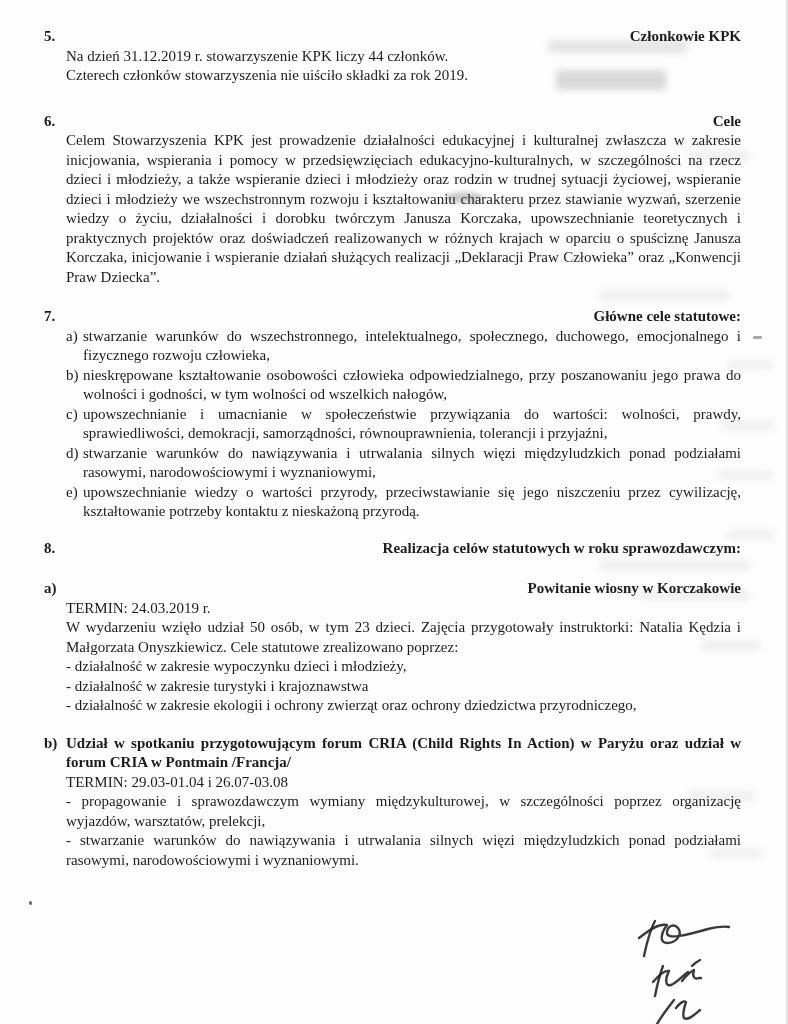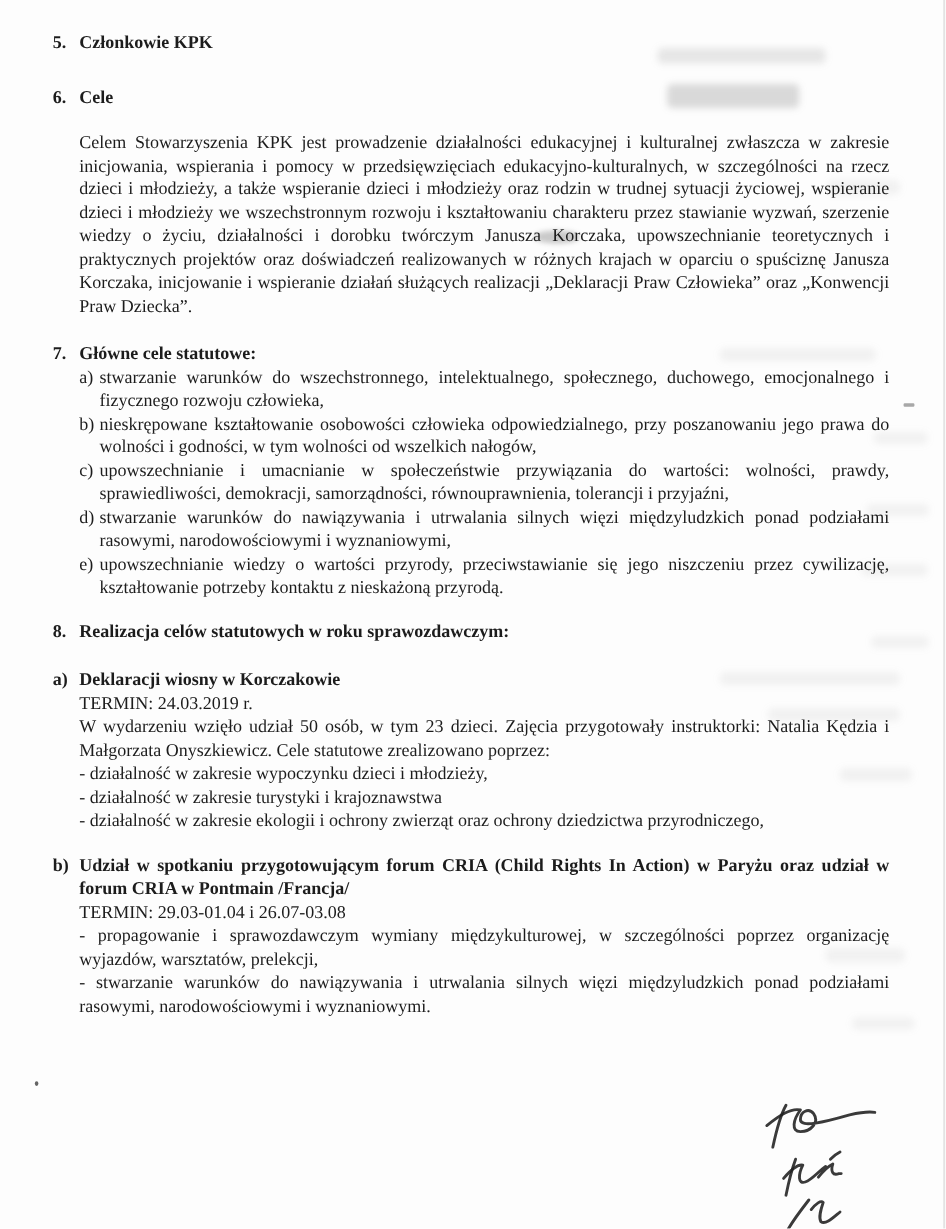--- a/index.html
+++ b/index.html
@@ -15,31 +15,31 @@
   }
   .content{
     position:absolute;
     left:0;top:0;right:0;
     padding:27px 47px 0 44px;
     box-sizing:border-box;
   }
   .sec{display:flex;}
   .sec .num{width:22px;flex-shrink:0;font-weight:bold;}
   .sec .body{flex:1;min-width:0;}
-  .heading{font-weight:bold;}
+  .heading{font-weight:bold;text-align:right;}
   .just{text-align:justify;}
   .line{white-space:nowrap;}
   
   .point{display:flex;}
   .point .plabel{width:17px;flex-shrink:0;}
   .point .ptext{flex:1;min-width:0;text-align:justify;font-family:Liberation Serif, serif;}
   
   .s5{margin-bottom:26px;}
   .s6{margin-bottom:20px;}
-  .s6 .para{margin-top:18px;}
+  .s6 .para{margin-top:0;}
   .s7{margin-bottom:17px;}
   .s8{margin-bottom:21px;}
   .ea{margin-bottom:18px;}
   
   .artifact{position:absolute;pointer-events:none;}
   .smudge{background:rgba(110,110,110,0.16);filter:blur(3px);border-radius:4px;}
   .smudge-dark{background:rgba(90,90,90,0.22);filter:blur(3px);border-radius:4px;}
   .smudge-faint{background:rgba(120,120,120,0.09);filter:blur(3px);border-radius:4px;}
   .ink-smudge{background:rgba(70,70,70,0.28);filter:blur(2px);border-radius:50%;}
   .margin-dot{background:rgba(20,20,20,0.65);border-radius:50%;filter:blur(0.4px);}
@@ -70,20 +70,22 @@
   <div class="artifact smudge-faint" style="left:710px;top:848px;width:52px;height:10px;"></div>
   <div class="artifact margin-dot" style="left:29px;top:901px;width:3px;height:4px;"></div>
   <div class="artifact edge-line" style="left:786px;top:0;width:2px;height:1024px;"></div>
 
   <div class="content">
 
     <section class="sec s5">
       <div class="num">5.</div>
       <div class="body">
         <div class="heading">Członkowie KPK</div>
+        <div class="line">Na dzień 31.12.2019 r. stowarzyszenie KPK liczy 44 członków.</div>
+        <div class="line">Czterech członków stowarzyszenia nie uiściło składki za rok 2019.</div>
       </div>
     </section>
 
     <section class="sec s6">
       <div class="num">6.</div>
       <div class="body">
         <div class="heading">Cele</div>
         <div class="para just">Celem Stowarzyszenia KPK jest prowadzenie działalności edukacyjnej i kulturalnej zwłaszcza w zakresie inicjowania, wspierania i pomocy w przedsięwzięciach edukacyjno-kulturalnych, w szczególności na rzecz dzieci i młodzieży, a także wspieranie dzieci i młodzieży oraz rodzin w trudnej sytuacji życiowej, wspieranie dzieci i młodzieży we wszechstronnym rozwoju i kształtowaniu charakteru przez stawianie wyzwań, szerzenie wiedzy o życiu, działalności i dorobku twórczym Janusza Korczaka, upowszechnianie teoretycznych i praktycznych projektów oraz doświadczeń realizowanych w różnych krajach w oparciu o spuściznę Janusza Korczaka, inicjowanie i wspieranie działań służących realizacji „Deklaracji Praw Człowieka” oraz „Konwencji Praw Dziecka”.</div>
       </div>
     </section>
@@ -118,21 +120,21 @@
     <section class="sec s8">
       <div class="num">8.</div>
       <div class="body">
         <div class="heading">Realizacja celów statutowych w roku sprawozdawczym:</div>
       </div>
     </section>
 
     <section class="sec ea">
       <div class="num">a)</div>
       <div class="body">
-        <div class="heading">Deklaracji wiosny w Korczakowie</div>
+        <div class="heading">Powitanie wiosny w Korczakowie</div>
         <div class="line">TERMIN: 24.03.2019 r.</div>
         <div class="just">W wydarzeniu wzięło udział 50 osób, w tym 23 dzieci. Zajęcia przygotowały instruktorki: Natalia Kędzia i Małgorzata Onyszkiewicz. Cele statutowe zrealizowano poprzez:</div>
         <div class="line">- działalność w zakresie wypoczynku dzieci i młodzieży,</div>
         <div class="line">- działalność w zakresie turystyki i krajoznawstwa</div>
         <div class="line">- działalność w zakresie ekologii i ochrony zwierząt oraz ochrony dziedzictwa przyrodniczego,</div>
       </div>
     </section>
 
     <section class="sec eb">
       <div class="num">b)</div>

